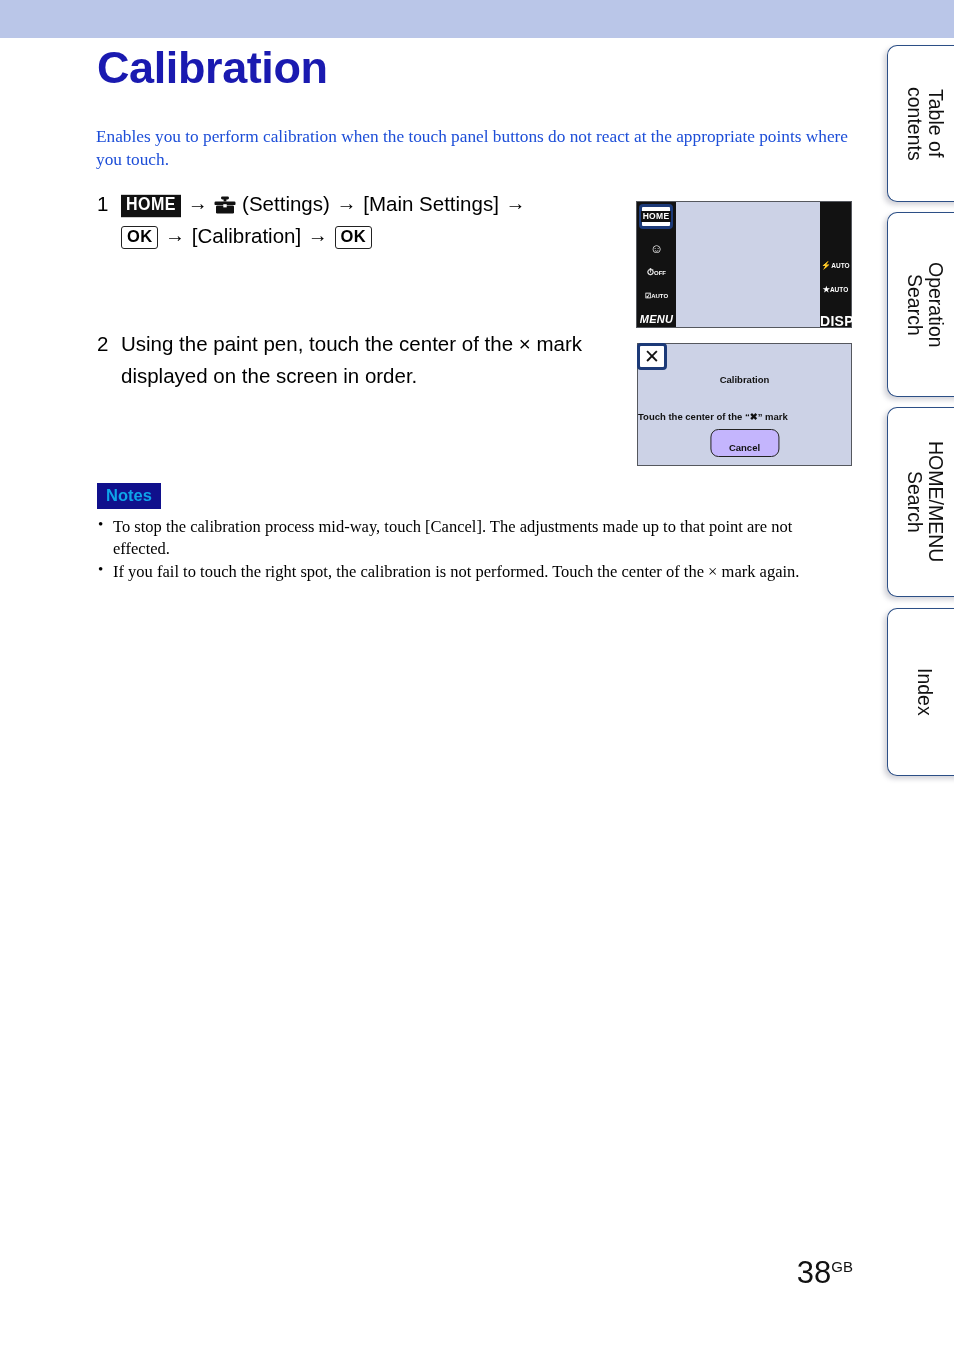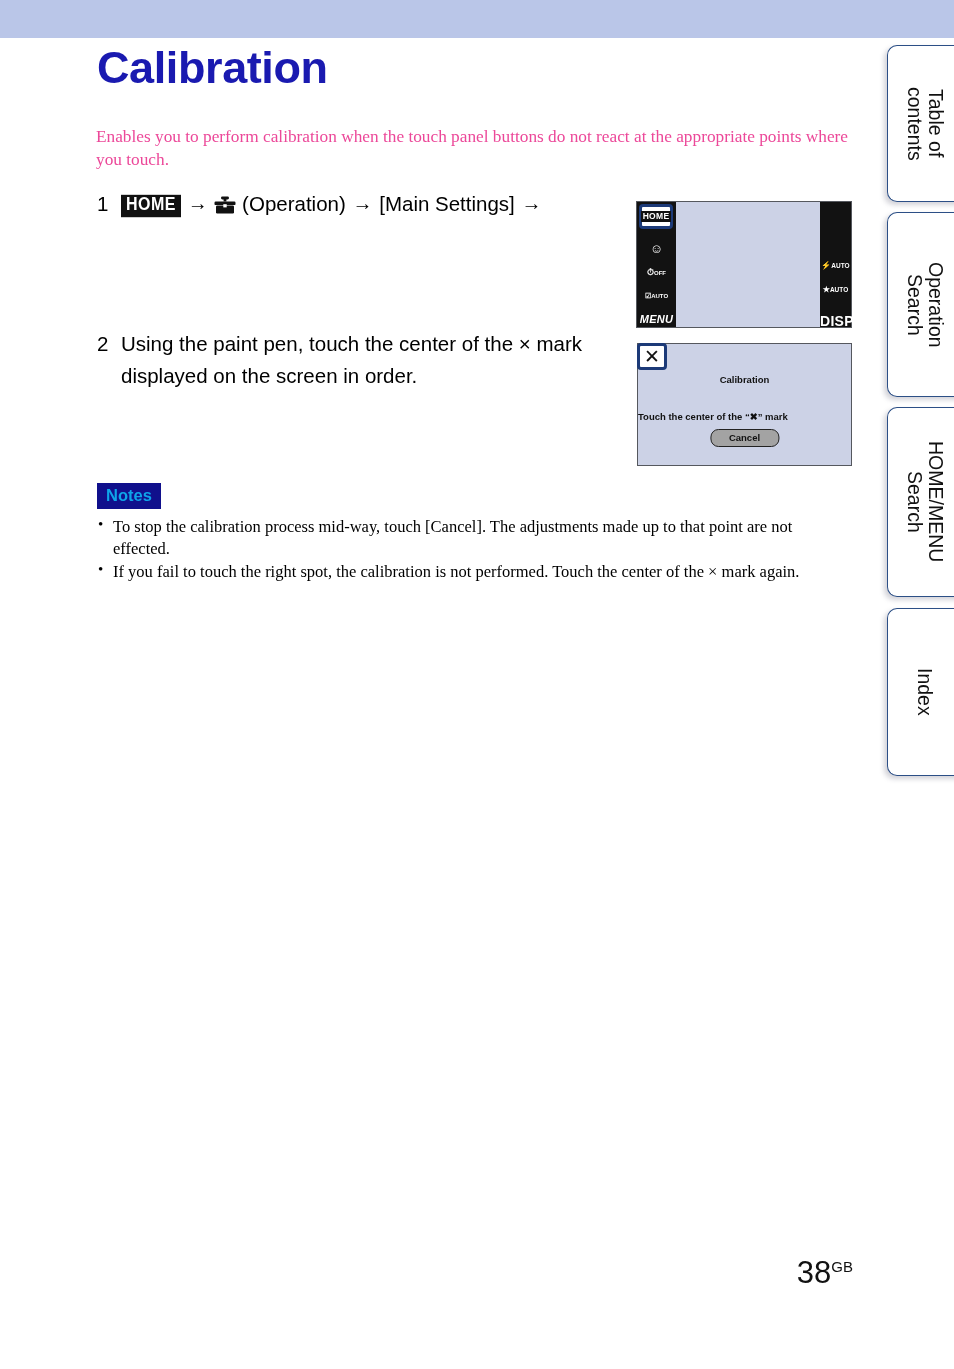--- a/index.html
+++ b/index.html
@@ -47,21 +47,21 @@
   }
 
   .intro {
     position: absolute;
     left: 96px;
     top: 88px;
     width: 752px;
     font-family: "Liberation Serif", serif;
     font-size: 17.3px;
     line-height: 1.32;
-    color: #ec4899;
+    color: #1d4ed8;
   }
 
   
   .step {
     position: absolute;
     font-family: "Liberation Sans", sans-serif;
     font-size: 20.5px;
     color: #000;
     line-height: 1.55;
   }
@@ -229,24 +229,24 @@
     font-family: "Liberation Sans", sans-serif;
     font-weight: bold;
     font-size: 9.5px;
     color: #111;
   }
   .cal-cancel {
     position: absolute;
     top: 85px;
     left: 50%;
     transform: translateX(-50%);
-    background: #a3a3a3;
+    background: #c4b5fd;
     border: 1.3px solid #222;
     border-radius: 8px;
-    padding: 2px 18px 3px 18px;
+    padding: 12px 18px 3px 18px;
     font-family: "Liberation Sans", sans-serif;
     font-weight: bold;
     font-size: 9.5px;
     color: #111;
     line-height: 1.2;
   }
 
   
   .notes-label {
     position: absolute;
@@ -353,24 +353,31 @@
         <span class="arrow">→</span>
         <span class="ico-toolbox">
           <svg width="22" height="18" viewBox="0 0 22 18" aria-hidden="true">
             <rect x="7" y="0.5" width="8" height="3" rx="1.4" fill="#111"></rect>
             <rect x="9.6" y="2.5" width="2.8" height="3" fill="#111"></rect>
             <rect x="0.5" y="5.5" width="21" height="3.6" rx="1.2" fill="#111"></rect>
             <rect x="2" y="9.4" width="18" height="8" rx="1.2" fill="#111"></rect>
             <rect x="9.3" y="8.2" width="3.4" height="3.2" fill="#fff"></rect>
           </svg>
         </span>
-        <span>(Operation)</span>
+        <span>(Settings)</span>
         <span class="arrow">→</span>
         <span>[Main Settings]</span>
         <span class="arrow">→</span>
+      </span>
+      <span class="step-line-2">
+        <span class="ico-ok">OK</span>
+        <span class="arrow">→</span>
+        <span>[Calibration]</span>
+        <span class="arrow">→</span>
+        <span class="ico-ok">OK</span>
       </span>
     </span>
   </div>
 
   <div class="step step-2">
     <span class="step-num">2</span>
     <span class="step-body">Using the paint pen, touch the center of the × mark displayed on the screen in order.</span>
   </div>
 
   <div class="illus illus-cam">

